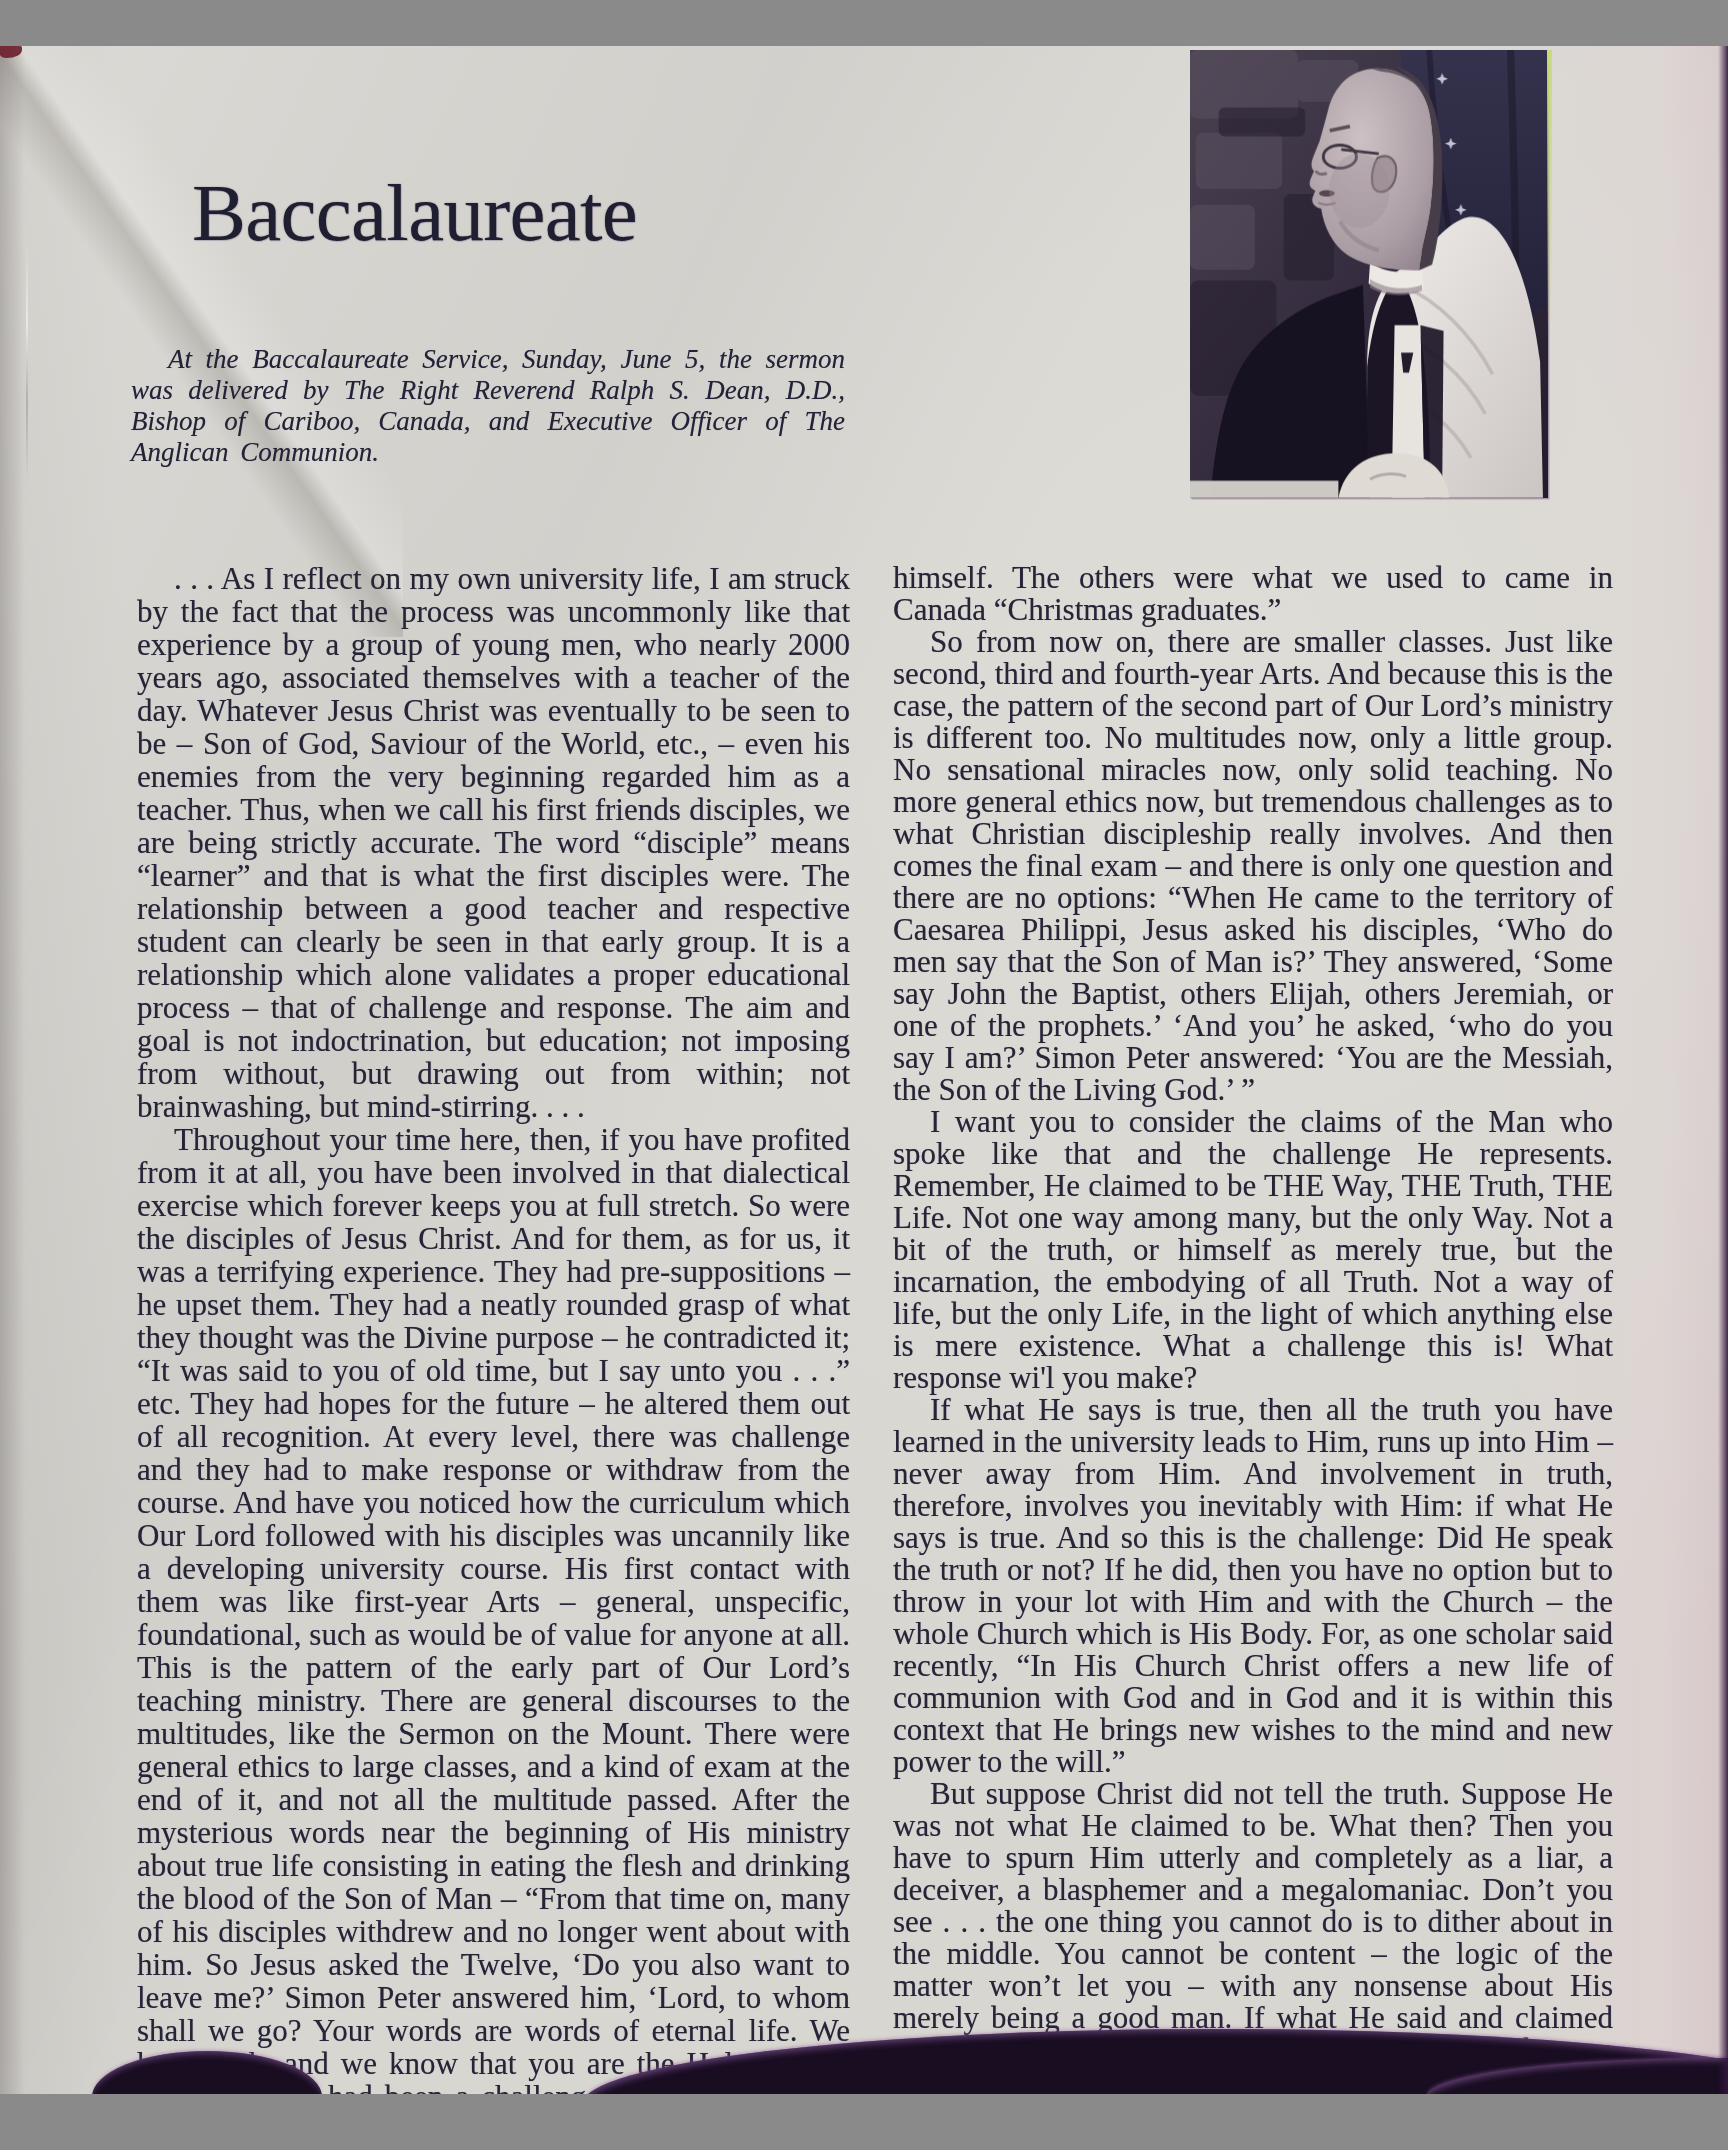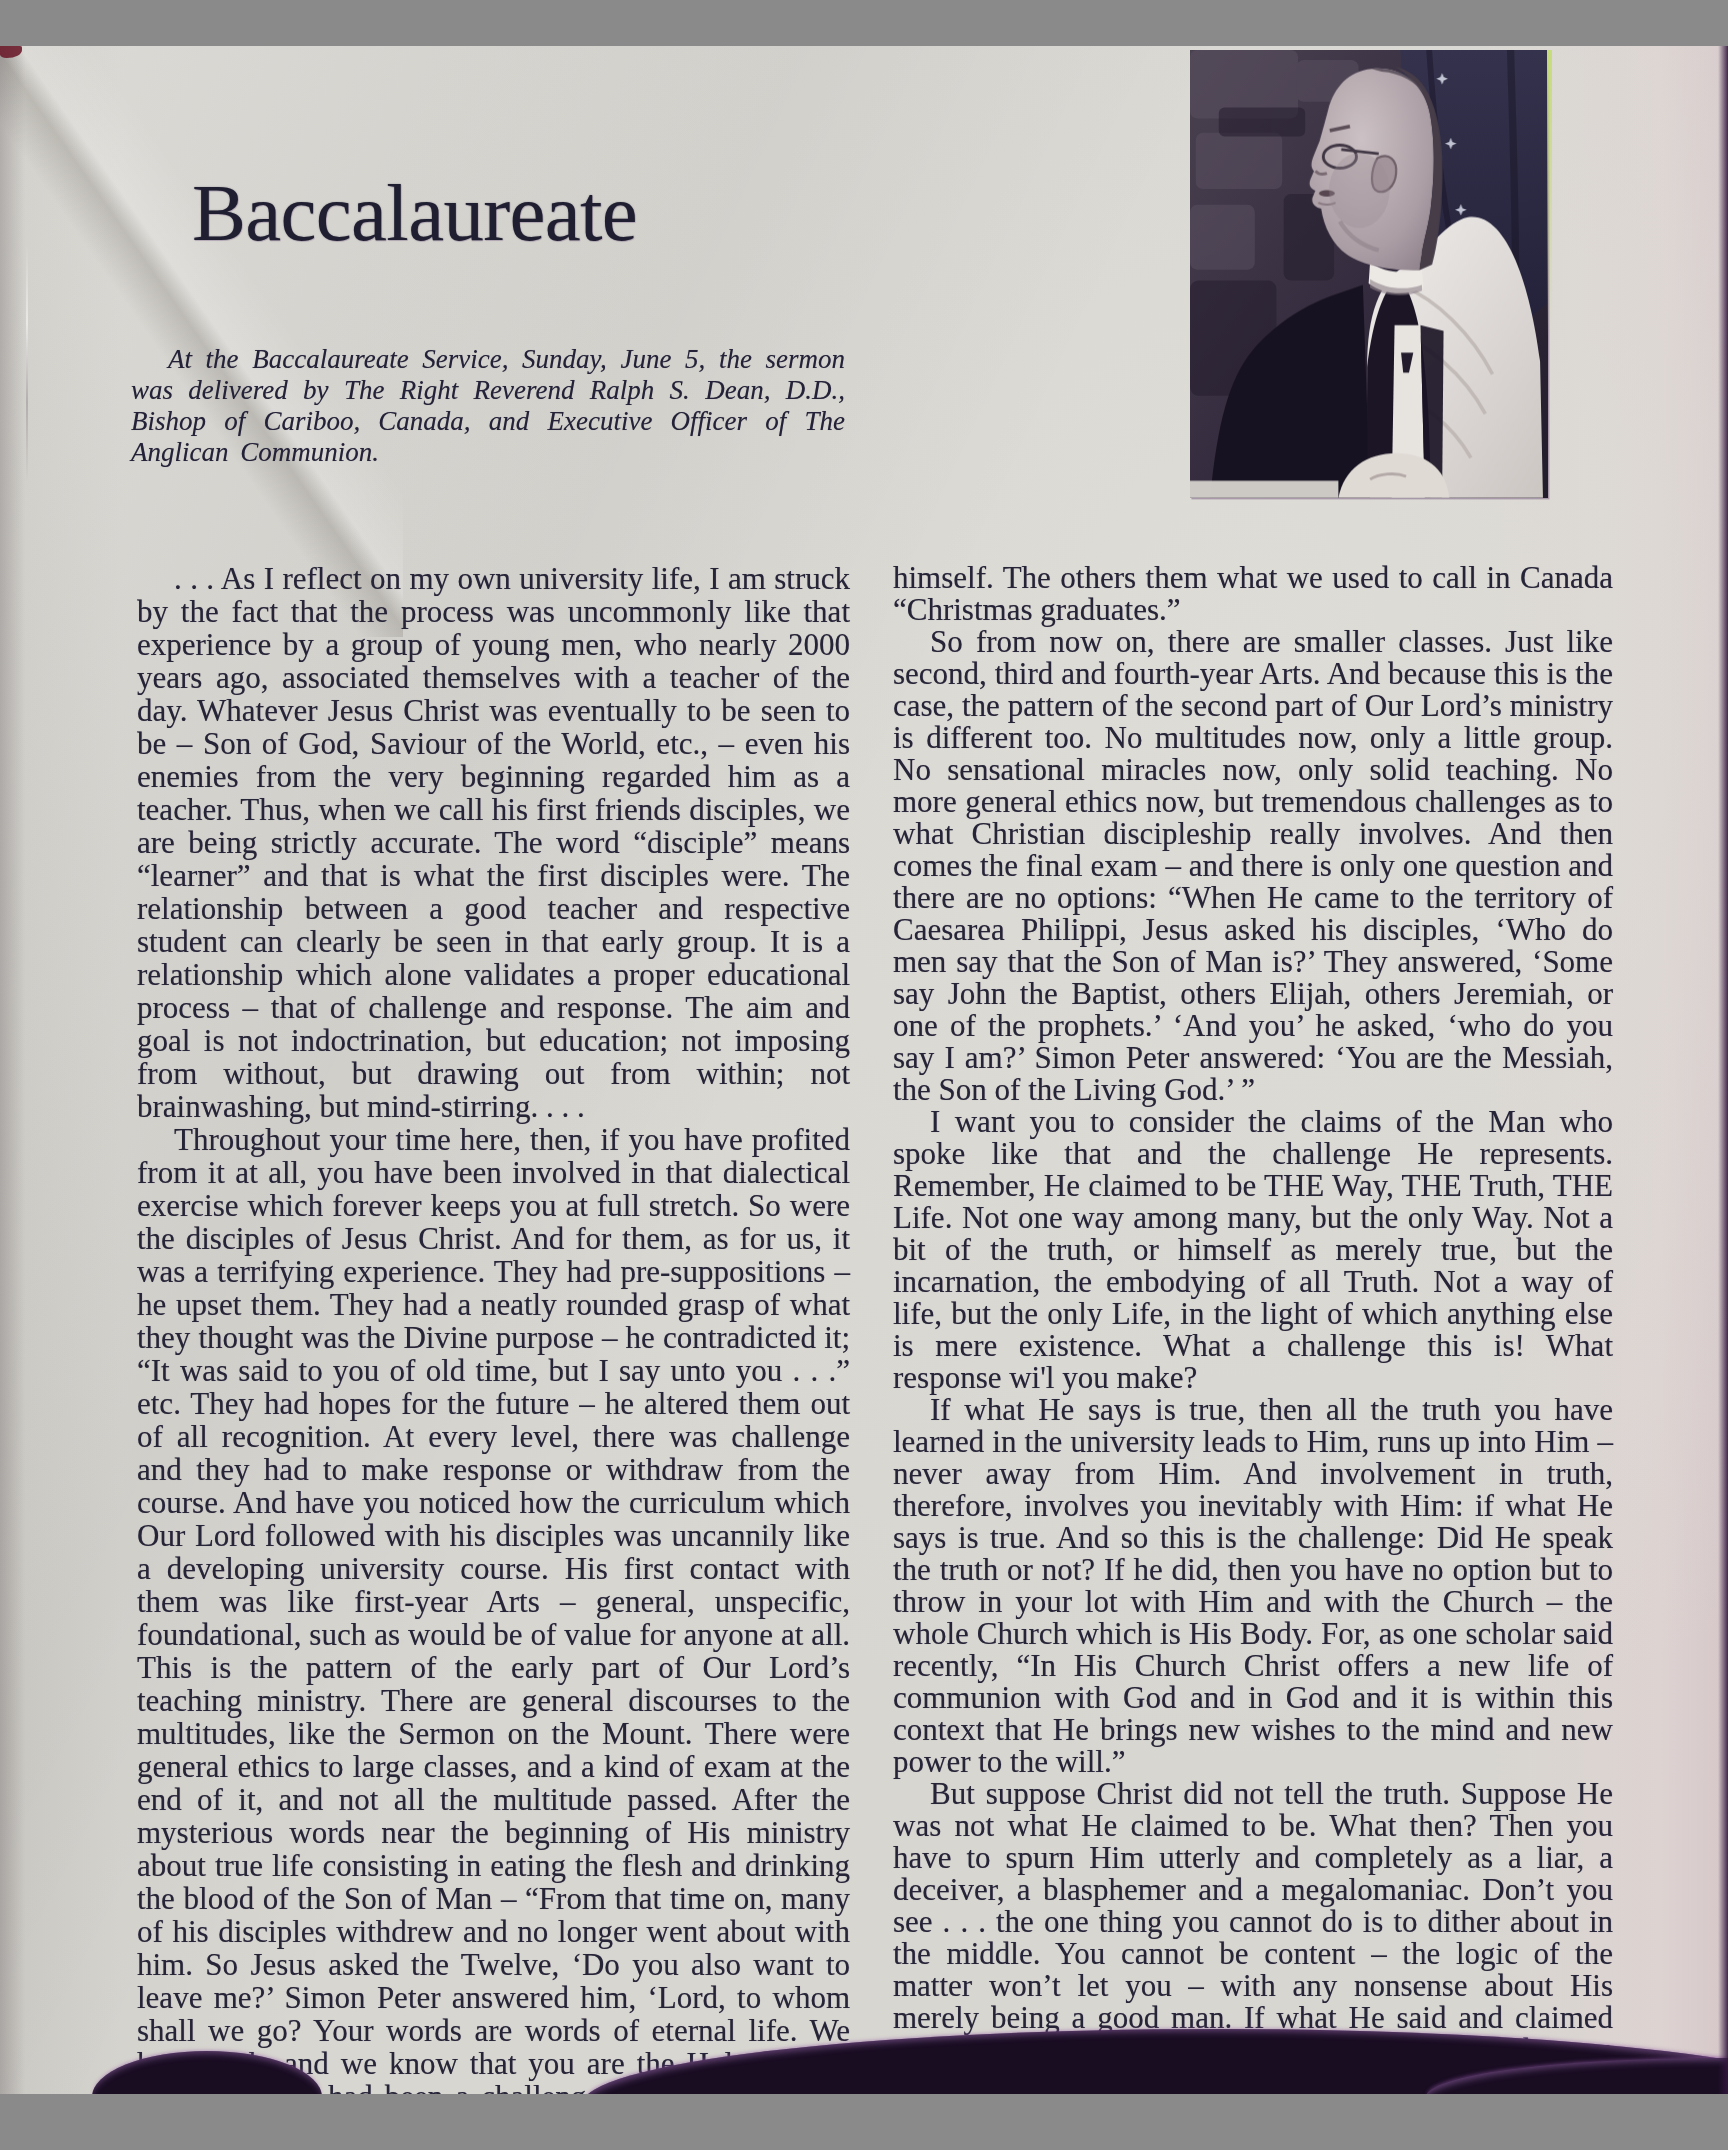--- a/index.html
+++ b/index.html
@@ -205,21 +205,21 @@
       <rect x="0" y="598" width="206" height="24" fill="#d6d3cd" opacity="0.95"></rect>
     </svg>
   </figure>
 
   <div class="col col-left">
     <p>. . . As I reflect on my own university life, I am struck by the fact that the process was uncommonly like that experience by a group of young men, who nearly 2000 years ago, associated themselves with a teacher of the day. Whatever Jesus Christ was eventually to be seen to be – Son of God, Saviour of the World, etc., – even his enemies from the very beginning regarded him as a teacher. Thus, when we call his first friends disciples, we are being strictly accurate. The word “disciple” means “learner” and that is what the first disciples were. The relationship between a good teacher and respective student can clearly be seen in that early group. It is a relationship which alone validates a proper educational process – that of challenge and response. The aim and goal is not indoctrination, but education; not imposing from without, but drawing out from within; not brainwashing, but mind-stirring. . . .</p>
     <p class="cont">Throughout your time here, then, if you have profited from it at all, you have been involved in that dialectical exercise which forever keeps you at full stretch. So were the disciples of Jesus Christ. And for them, as for us, it was a terrifying experience. They had pre-suppositions – he upset them. They had a neatly rounded grasp of what they thought was the Divine purpose – he contradicted it; “It was said to you of old time, but I say unto you . . .” etc. They had hopes for the future – he altered them out of all recognition. At every level, there was challenge and they had to make response or withdraw from the course. And have you noticed how the curriculum which Our Lord followed with his disciples was uncannily like a developing university course. His first contact with them was like first-year Arts – general, unspecific, foundational, such as would be of value for anyone at all. This is the pattern of the early part of Our Lord’s teaching ministry. There are general discourses to the multitudes, like the Sermon on the Mount. There were general ethics to large classes, and a kind of exam at the end of it, and not all the multitude passed. After the mysterious words near the beginning of His ministry about true life consisting in eating the flesh and drinking the blood of the Son of Man – “From that time on, many of his disciples withdrew and no longer went about with him. So Jesus asked the Twelve, ‘Do you also want to leave me?’ Simon Peter answered him, ‘Lord, to whom shall we go? Your words are words of eternal life. We have faith, and we know that you are the Holy One of God.’ ” There had been a challenge, you see, and only some had been able to make response. It is with them that Our Lord now directly concerns</p>
   </div>
 
   <div class="col col-right">
-    <p class="noindent">himself. The others them what we used to call in Canada “Christmas graduates.”</p>
+    <p class="noindent">himself. The others were what we used to came in Canada “Christmas graduates.”</p>
     <p>So from now on, there are smaller classes. Just like second, third and fourth-year Arts. And because this is the case, the pattern of the second part of Our Lord’s ministry is different too. No multitudes now, only a little group. No sensational miracles now, only solid teaching. No more general ethics now, but tremendous challenges as to what Christian discipleship really involves. And then comes the final exam – and there is only one question and there are no options: “When He came to the territory of Caesarea Philippi, Jesus asked his disciples, ‘Who do men say that the Son of Man is?’ They answered, ‘Some say John the Baptist, others Elijah, others Jeremiah, or one of the prophets.’ ‘And you’ he asked, ‘who do you say I am?’ Simon Peter answered: ‘You are the Messiah, the Son of the Living God.’ ”</p>
     <p>I want you to consider the claims of the Man who spoke like that and the challenge He represents. Remember, He claimed to be THE Way, THE Truth, THE Life. Not one way among many, but the only Way. Not a bit of the truth, or himself as merely true, but the incarnation, the embodying of all Truth. Not a way of life, but the only Life, in the light of which anything else is mere existence. What a challenge this is! What response wi'l you make?</p>
     <p>If what He says is true, then all the truth you have learned in the university leads to Him, runs up into Him – never away from Him. And involvement in truth, therefore, involves you inevitably with Him: if what He says is true. And so this is the challenge: Did He speak the truth or not? If he did, then you have no option but to throw in your lot with Him and with the Church – the whole Church which is His Body. For, as one scholar said recently, “In His Church Christ offers a new life of communion with God and in God and it is within this context that He brings new wishes to the mind and new power to the will.”</p>
     <p class="cont">But suppose Christ did not tell the truth. Suppose He was not what He claimed to be. What then? Then you have to spurn Him utterly and completely as a liar, a deceiver, a blasphemer and a megalomaniac. Don’t you see . . . the one thing you cannot do is to dither about in the middle. You cannot be content – the logic of the matter won’t let you – with any nonsense about His merely being a good man. If what He said and claimed was not true, then He is not a good man but an unmitigated liar. He claimed to be the way of God and the</p>
   </div>
 
   <div class="watermark">Christiansburg Institute, Inc</div>
   <div class="pagenum">9</div>
 
   <div class="bottom-blob blob-left"></div>

